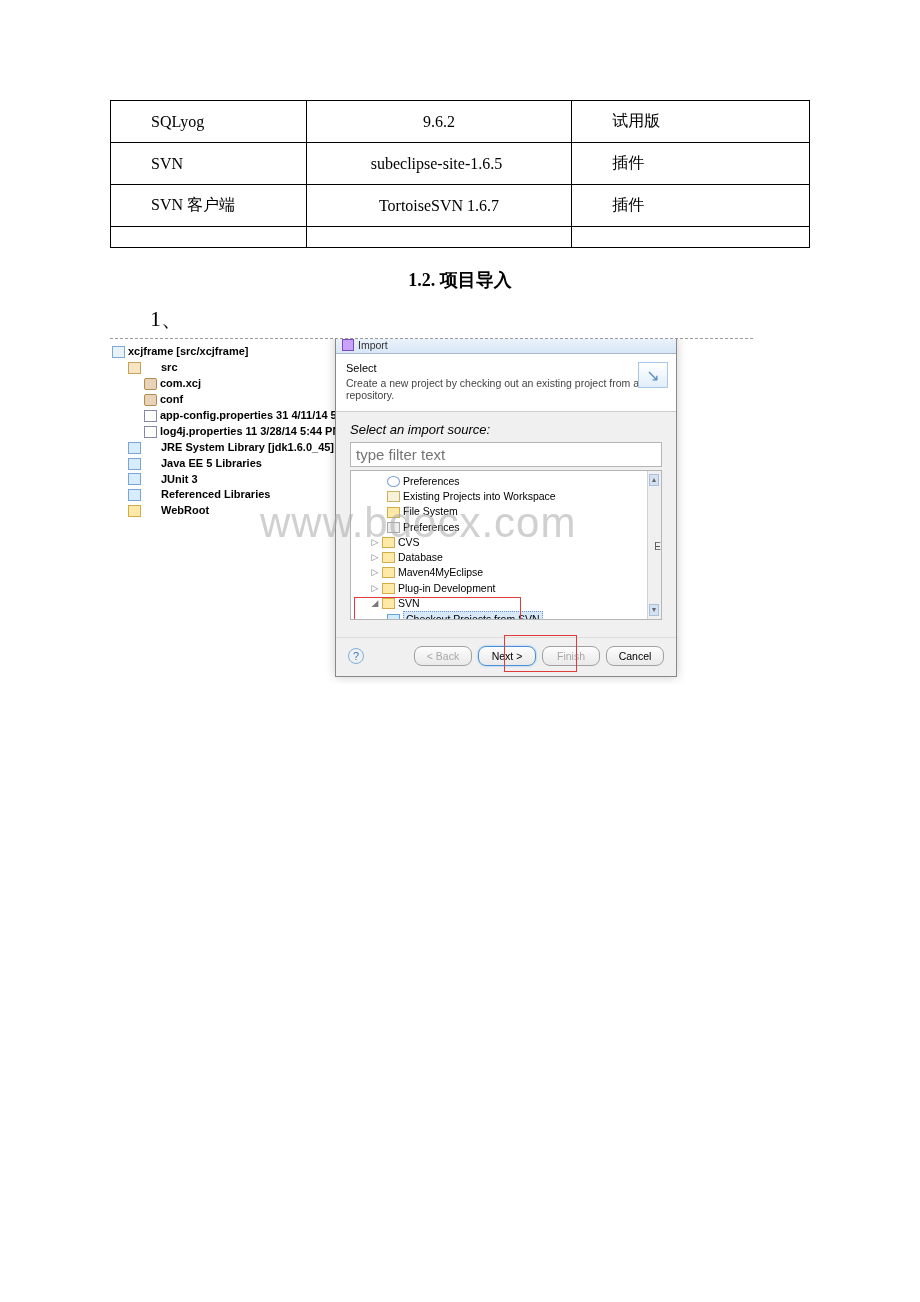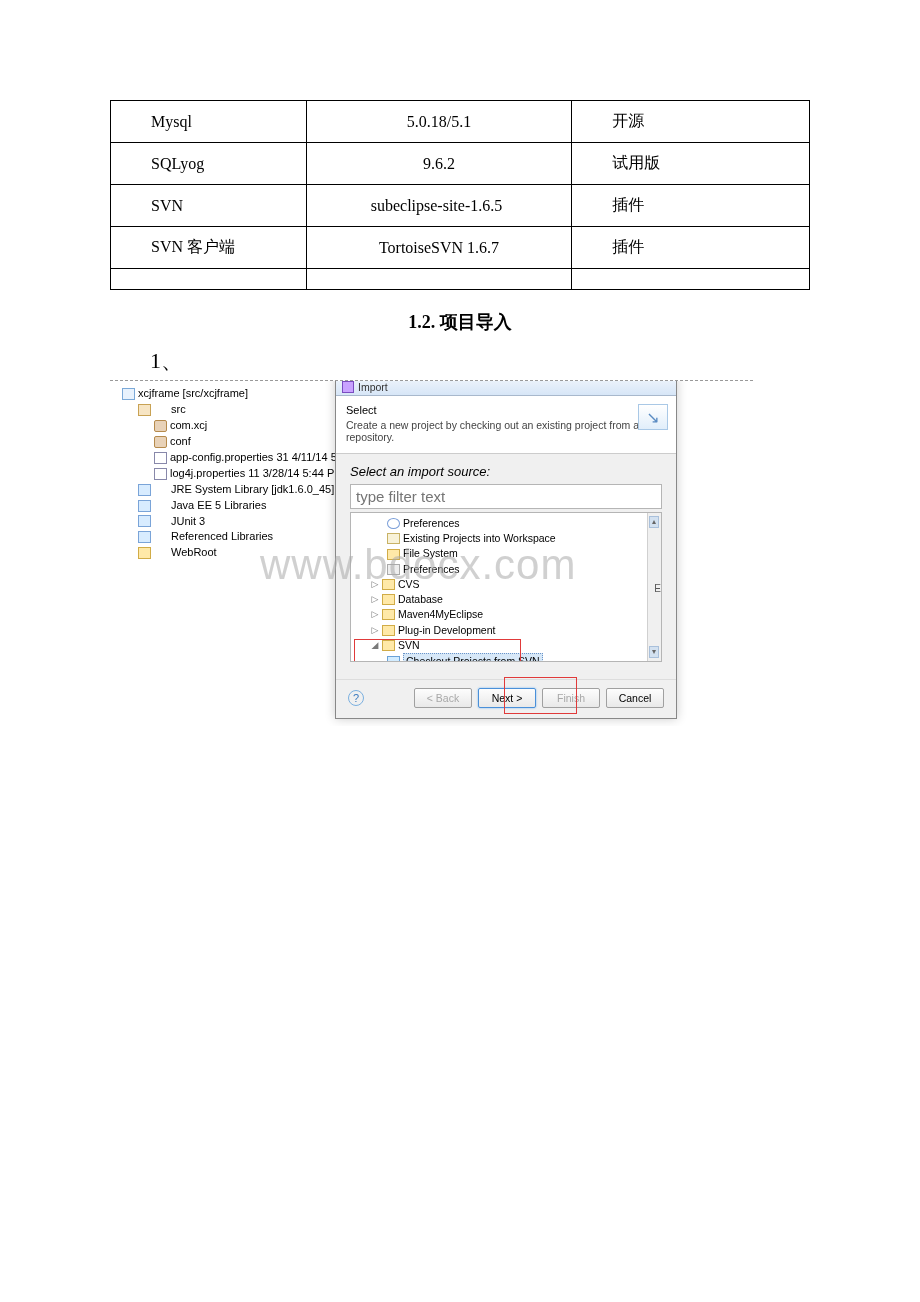--- a/index.html
+++ b/index.html
@@ -43,23 +43,24 @@
       background: #fff;
       font-family: "Segoe UI", Tahoma, sans-serif;
       font-size: 11px;
       color: #000;
       border-top: 1px dashed #999;
       overflow: hidden;
     }
     .proj-tree {
       position: absolute;
       top: 5px;
-      left: 12px;
+      left: 2px;
       width: 214px;
       line-height: 1.45;
+      font-weight: bold;
     }
     .proj-tree .node { white-space: nowrap; display: flex; align-items: center; gap: 3px; }
     .ico { display: inline-block; width: 13px; height: 12px; border: 1px solid #b89b5a; background: #ffe9a8; flex: none; }
     .ico.proj { background: #e8f2fd; border-color: #7ba9d8; }
     .ico.src  { background: #f7e5c4; border-color: #c8a254; }
     .ico.pkg  { background: #e8d2b8; border-color: #b58a4c; border-radius: 2px; }
     .ico.file { background: #fff; border-color: #88a; }
     .ico.lib  { background: #d8ecff; border-color: #7aa4d8; }
     .ico.fold { background: #ffe9a8; border-color: #d1ac47; }
     .proj-tree .i1 { padding-left: 16px; gap: 20px; }
@@ -161,21 +162,21 @@
       width: 16px; height: 16px; border: 1px solid #7bb0e0; border-radius: 50%;
       color: #3b7bbf; font-size: 11px; display: flex; align-items: center; justify-content: center;
       margin-right: auto;
     }
     .btn {
       min-width: 58px; padding: 3px 10px;
       font-size: 10.5px; text-align: center;
       border: 1px solid #a0a0a0;
       background: linear-gradient(#fdfdfd, #e9e9e9);
       margin-left: 6px;
-      border-radius: 2px;
+      border-radius: 8px;
     }
     .btn.disabled { color: #a8a8a8; }
     .btn.def { border-color: #4a90d9; box-shadow: 0 0 2px #6db0f0;}
     .redbox-btn {
       position: absolute;
       border: 1px solid #e03a3a;
       bottom: 4px; left: 168px; width: 73px; height: 37px;
       pointer-events: none;
     }
     .watermark {
@@ -187,25 +188,20 @@
       font-family: Arial, sans-serif;
       pointer-events: none;
       z-index: 5;
     }
   </style>
 </head>
 <body>
 
 <table class="main-table">
   <tbody>
-  <tr>
-    <td>Mysql</td>
-    <td>5.0.18/5.1</td>
-    <td>开源</td>
-  </tr>
   <tr>
     <td>SQLyog</td>
     <td>9.6.2</td>
     <td>试用版</td>
   </tr>
   <tr>
     <td>SVN</td>
     <td class="row4-td2" style="text-align:left;"><span style="display:inline-block; padding-left:54px;">subeclipse-site-1.6.5</span></td>
     <td>插件</td>
   </tr>

